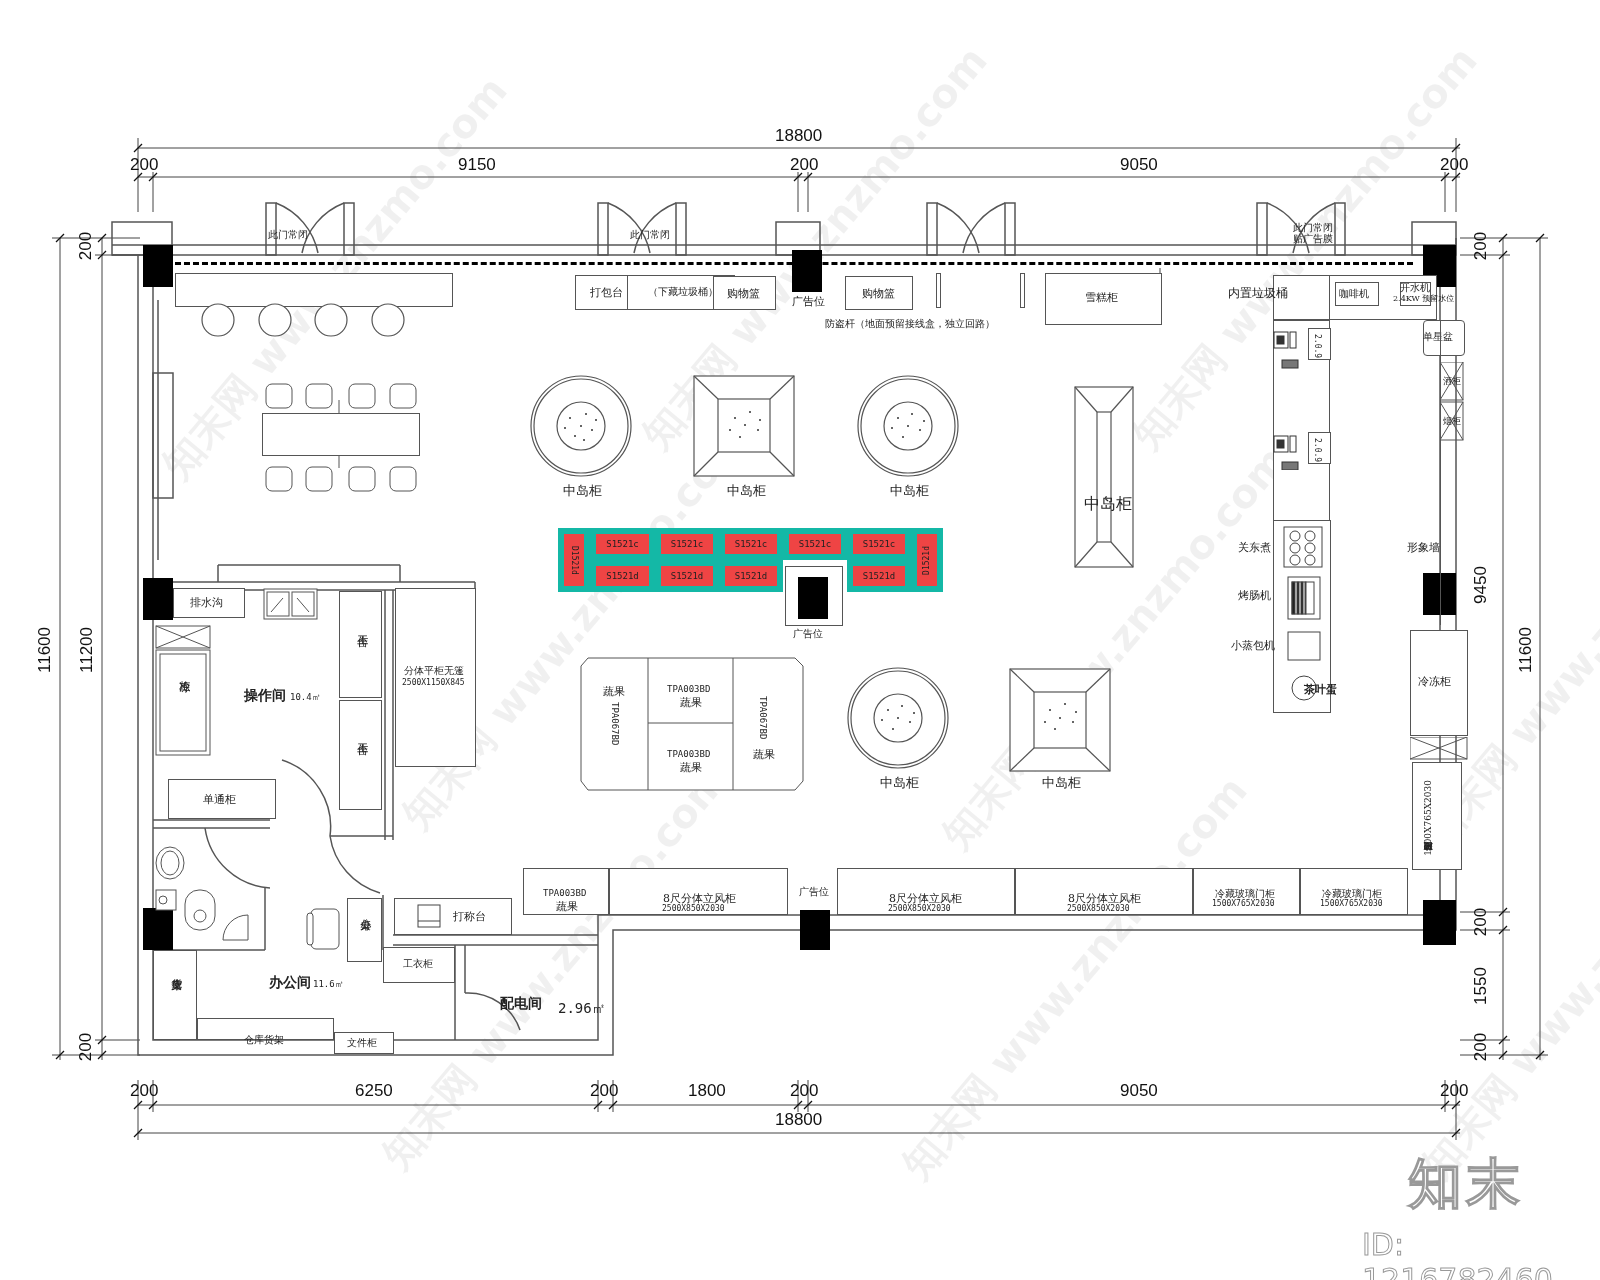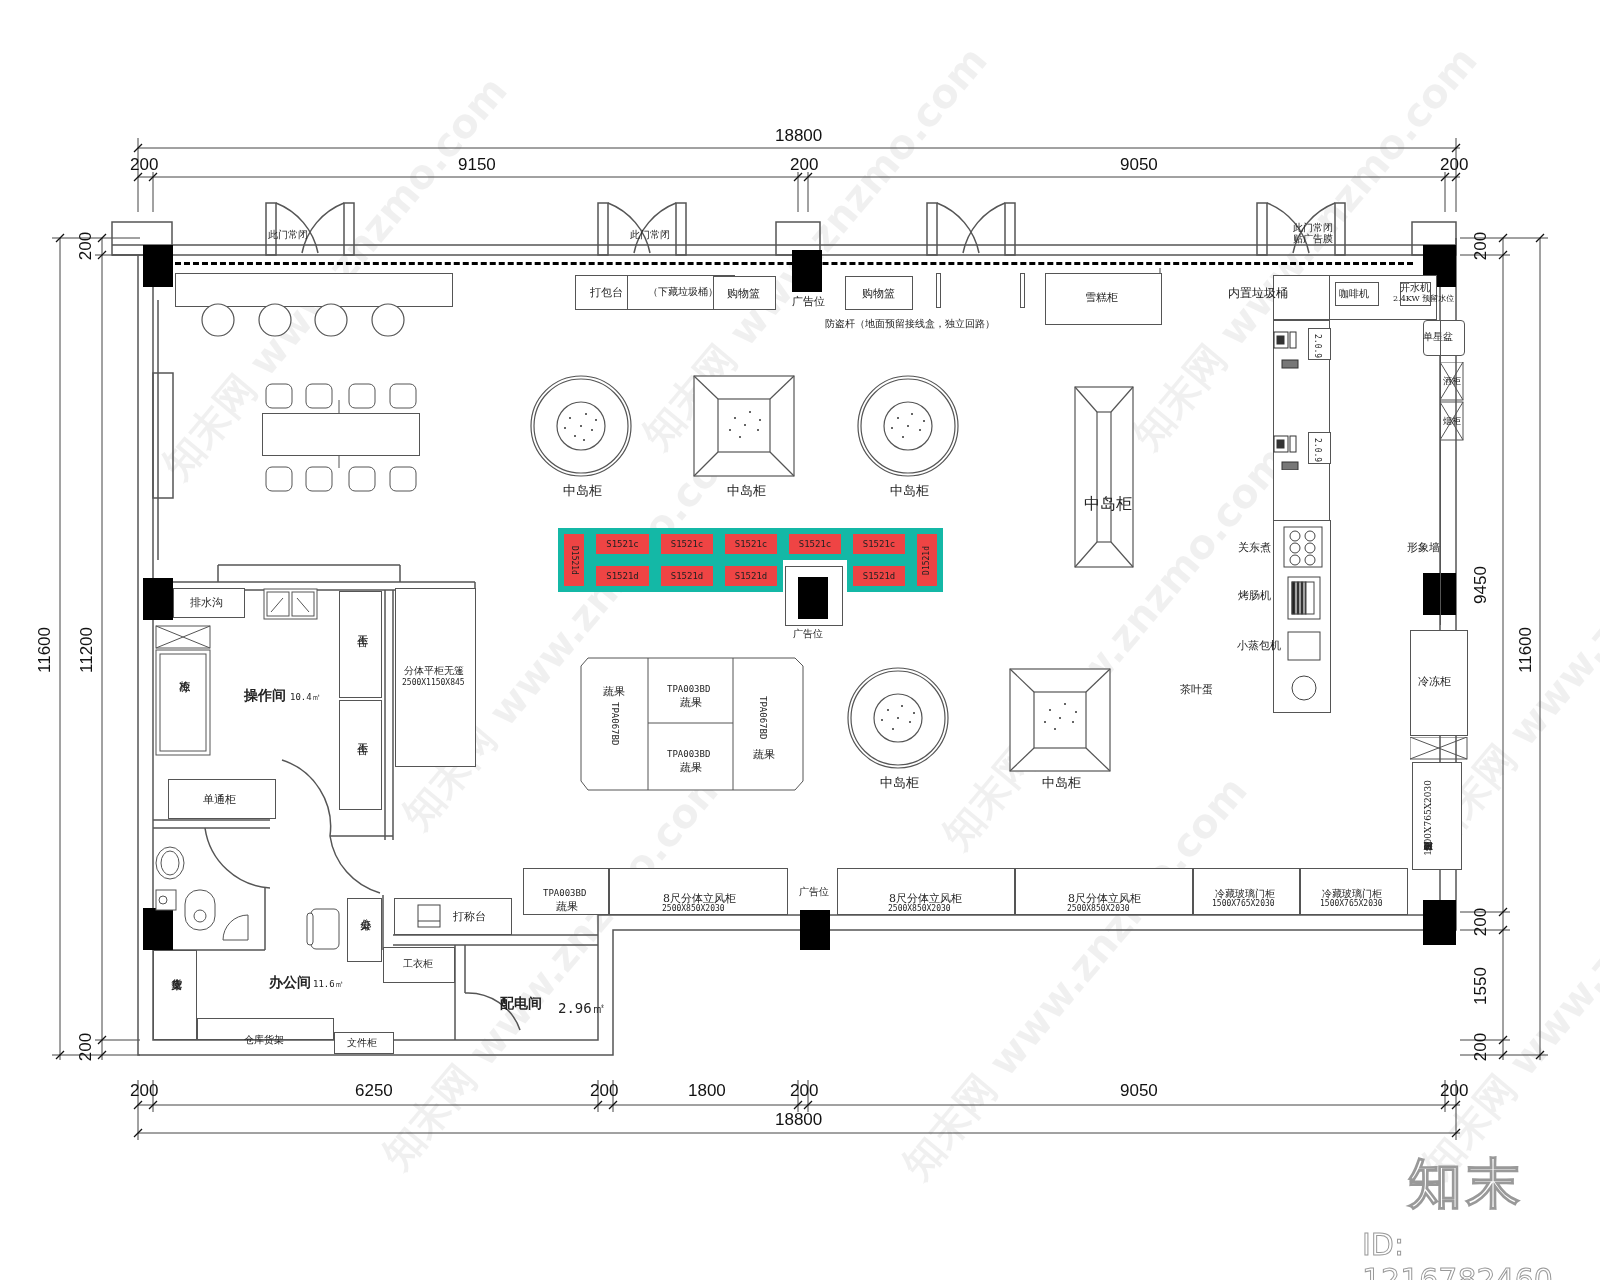--- a/index.html
+++ b/index.html
@@ -306,22 +306,22 @@
       <rect x="9" y="60" width="3" height="32" fill="#222"></rect>
         <rect x="14" y="60" width="2" height="32" fill="#222"></rect>
         <rect x="18" y="60" width="2" height="32" fill="#222"></rect>
         <rect x="22" y="60" width="1" height="32" fill="#222"></rect>
       <rect x="5" y="110" width="32" height="28"></rect>
       <circle cx="21" cy="166" r="12"></circle>
     </g>
   </svg>
   <div class="lbl" style="left:1238px;top:541px;">关东煮</div>
   <div class="lbl" style="left:1238px;top:589px;">烤肠机</div>
-  <div class="lbl" style="left:1231px;top:639px;margin-left:6px;">小蒸包机</div>
-  <div class="lbl" style="left:1180px;top:683px;">茶叶蛋</div>
+  <div class="lbl" style="left:1231px;top:639px;">小蒸包机</div>
+  <div class="lbl" style="left:1304px;top:683px;font-weight:bold;">茶叶蛋</div>
 
   <div class="box" style="left:1440px;top:320px;width:1px;height:305px;border-width:0 0 0 1px;"></div>
   <div class="lbl" style="left:1407px;top:541px;">形象墙</div>
 
   <div class="box" style="left:1410px;top:630px;width:58px;height:106px;"></div>
   <div class="lbl" style="left:1418px;top:675px;">冷冻柜</div>
   <svg class="abs" style="left:1410px;top:737px;" width="58" height="24">
     <g stroke="#555" fill="none">
         <rect x="0" y="0" width="57" height="22"></rect>
         <line x1="0" y1="0" x2="57" y2="22"></line>

